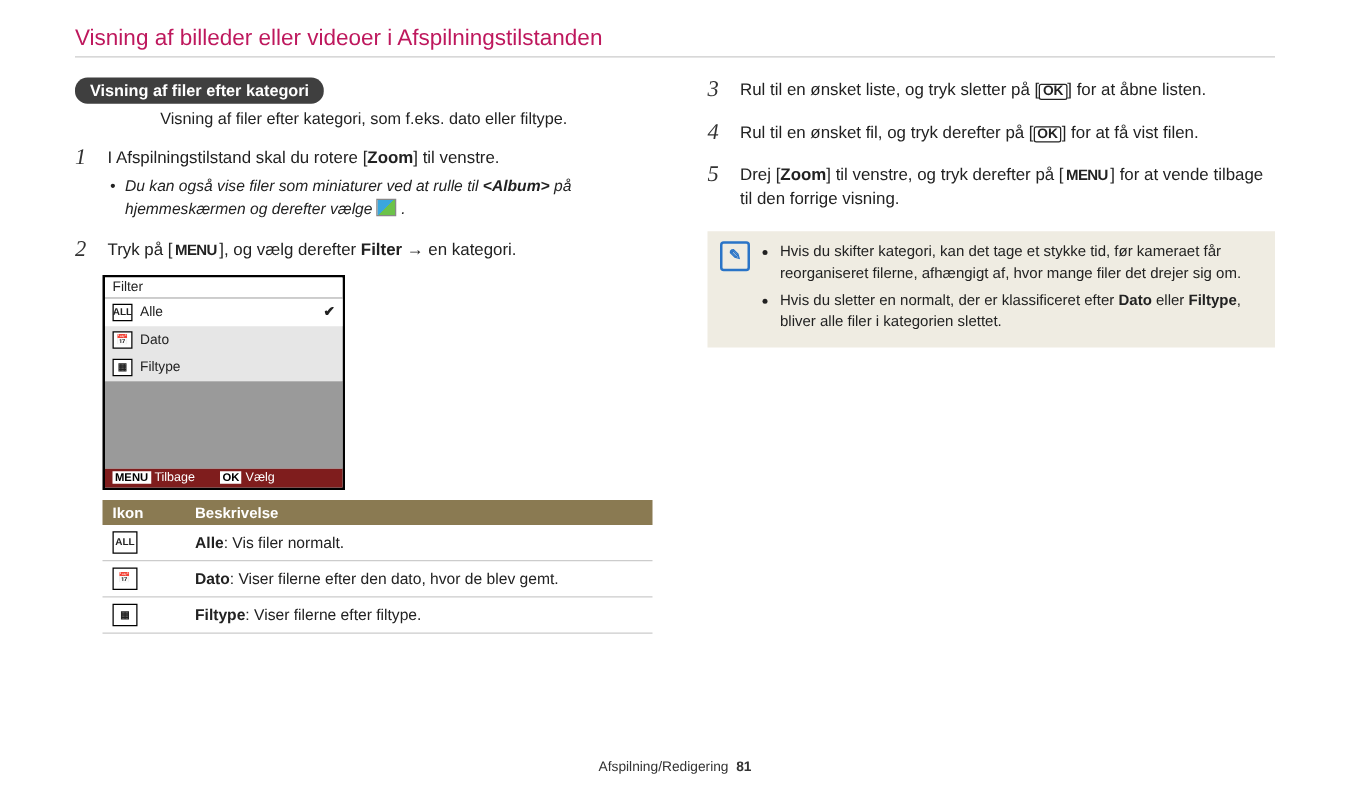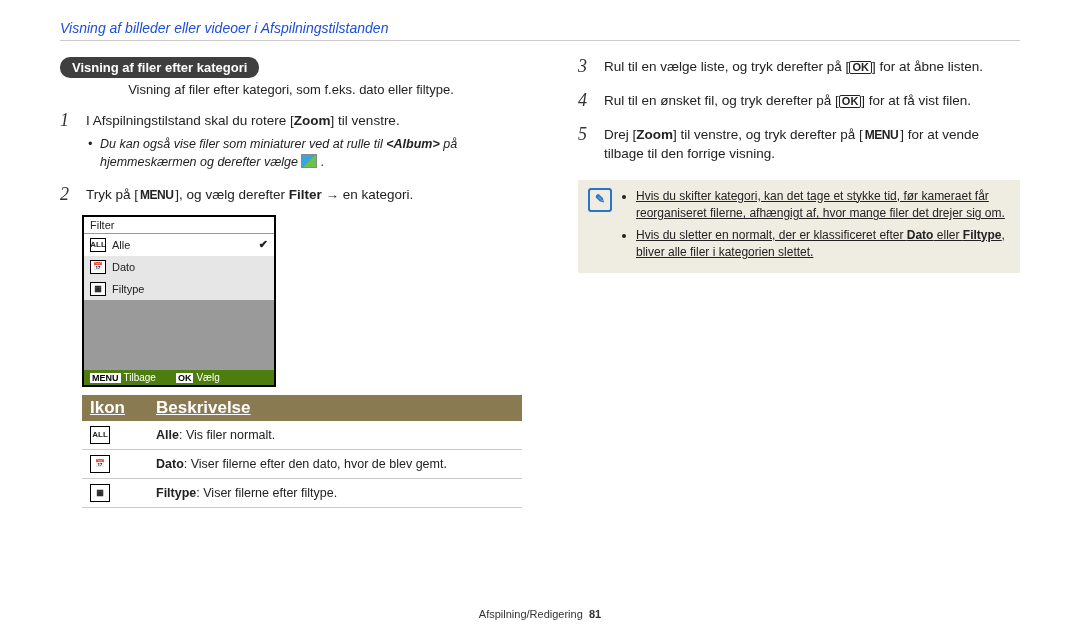--- a/index.html
+++ b/index.html
@@ -14,29 +14,28 @@
     position: relative;
   }
   .page {
     padding: 20px 60px 0 60px;
     display: flex;
     flex-direction: column;
     height: 100%;
     box-sizing: border-box;
   }
   .breadcrumb {
-    font-style: italic;
-    color: #1d4ed8;
-    font-size: 14px;
+    color: #be185d;
+    font-size: 18px;
     padding-bottom: 4px;
     border-bottom: 1px solid #ccc;
   }
   .columns {
     display: flex;
-    gap: 56px;
+    gap: 44px;
     margin-top: 16px;
     flex: 1;
     font-size: 13.5px;
   }
   .col { flex: 1; }
 
   .pill {
     display: inline-block;
     background: #3f3f3f;
     color: #fff;
@@ -125,21 +124,21 @@
     font-size: 8px;
     font-weight: 700;
     background: #fff;
   }
   .camera-item .check { margin-left: auto; font-weight: 700; }
   .camera-blank {
     height: 70px;
     background: #9a9a9a;
   }
   .camera-footer {
-    background: #4d7c0f;
+    background: #7f1d1d;
     color: #fff;
     display: flex;
     gap: 20px;
     padding: 2px 6px;
     font-size: 10px;
   }
   .camera-footer .tag {
     background: #fff; color: #000; font-weight: 700; padding: 0 2px; margin-right: 3px; font-size: 9px;
   }
 
@@ -149,22 +148,21 @@
     border-collapse: collapse;
     font-size: 12.5px;
     width: 440px;
   }
   .desc-table th {
     background: #8a7a52;
     color: #fff;
     font-weight: 600;
     text-align: left;
     padding: 3px 8px;
-    font-size: 17px;
-    text-decoration: underline;
+    font-size: 12px;
   }
   .desc-table td {
     padding: 5px 8px;
     border-bottom: 1px solid #ccc;
     vertical-align: middle;
   }
   .desc-table td.ic-cell { width: 28px; }
   .ic-box {
     display: inline-flex; align-items:center; justify-content:center;
     width: 18px; height: 16px;
@@ -183,21 +181,21 @@
   }
   .note-icon {
     width: 20px; height: 20px;
     border: 2px solid #2a74c7;
     border-radius: 3px;
     color: #2a74c7;
     display: inline-flex; align-items: center; justify-content: center;
     flex-shrink: 0;
     font-weight: 700;
   }
-  .note-box ul { margin: 0; padding-left: 14px; text-decoration: underline; }
+  .note-box ul { margin: 0; padding-left: 14px; }
   .note-box li { margin-bottom: 4px; }
 
   .footer {
     text-align: center;
     font-size: 11px;
     color: #333;
     padding: 18px 0 10px;
   }
   .footer .pg { font-weight: 600; }
   b { font-weight: 700; }
@@ -277,21 +275,21 @@
           <td><b>Filtype</b><span>: Viser filerne efter filtype.</span></td>
         </tr>
       </tbody>
         </table>
     </div>
 
     <div class="col">
       <div class="step" style="margin-top:0">
         <div class="stepnum">3</div>
         <div class="stepbody">
-          <span>Rul til en vælge liste, og tryk derefter på [</span><span class="key-ok">OK</span><span>] for at åbne listen.</span>
+          <span>Rul til en ønsket liste, og tryk sletter på [</span><span class="key-ok">OK</span><span>] for at åbne listen.</span>
         </div>
       </div>
       <div class="step">
         <div class="stepnum">4</div>
         <div class="stepbody">
           <span>Rul til en ønsket fil, og tryk derefter på [</span><span class="key-ok">OK</span><span>] for at få vist filen.</span>
         </div>
       </div>
       <div class="step">
         <div class="stepnum">5</div>

